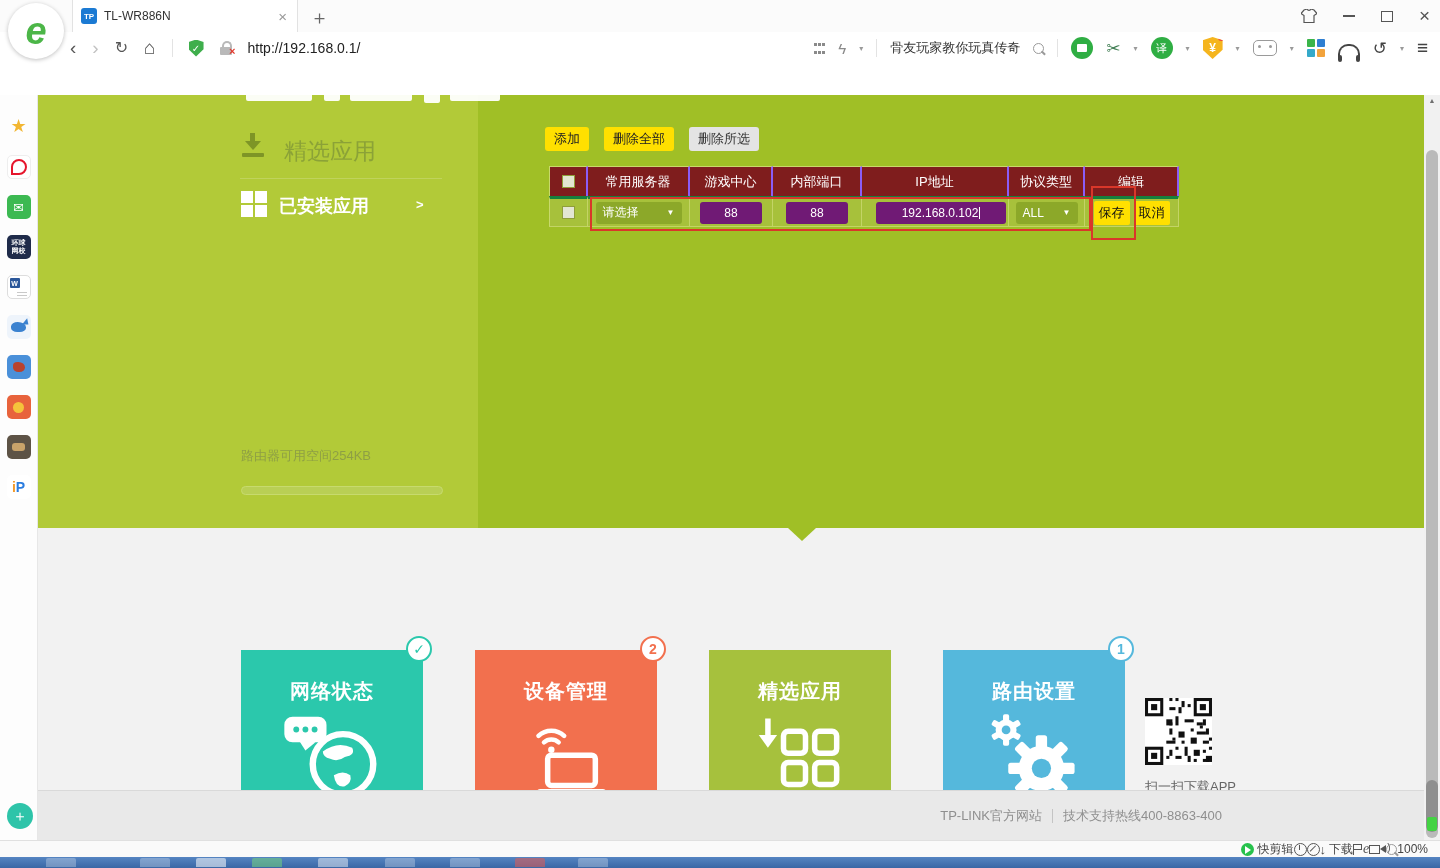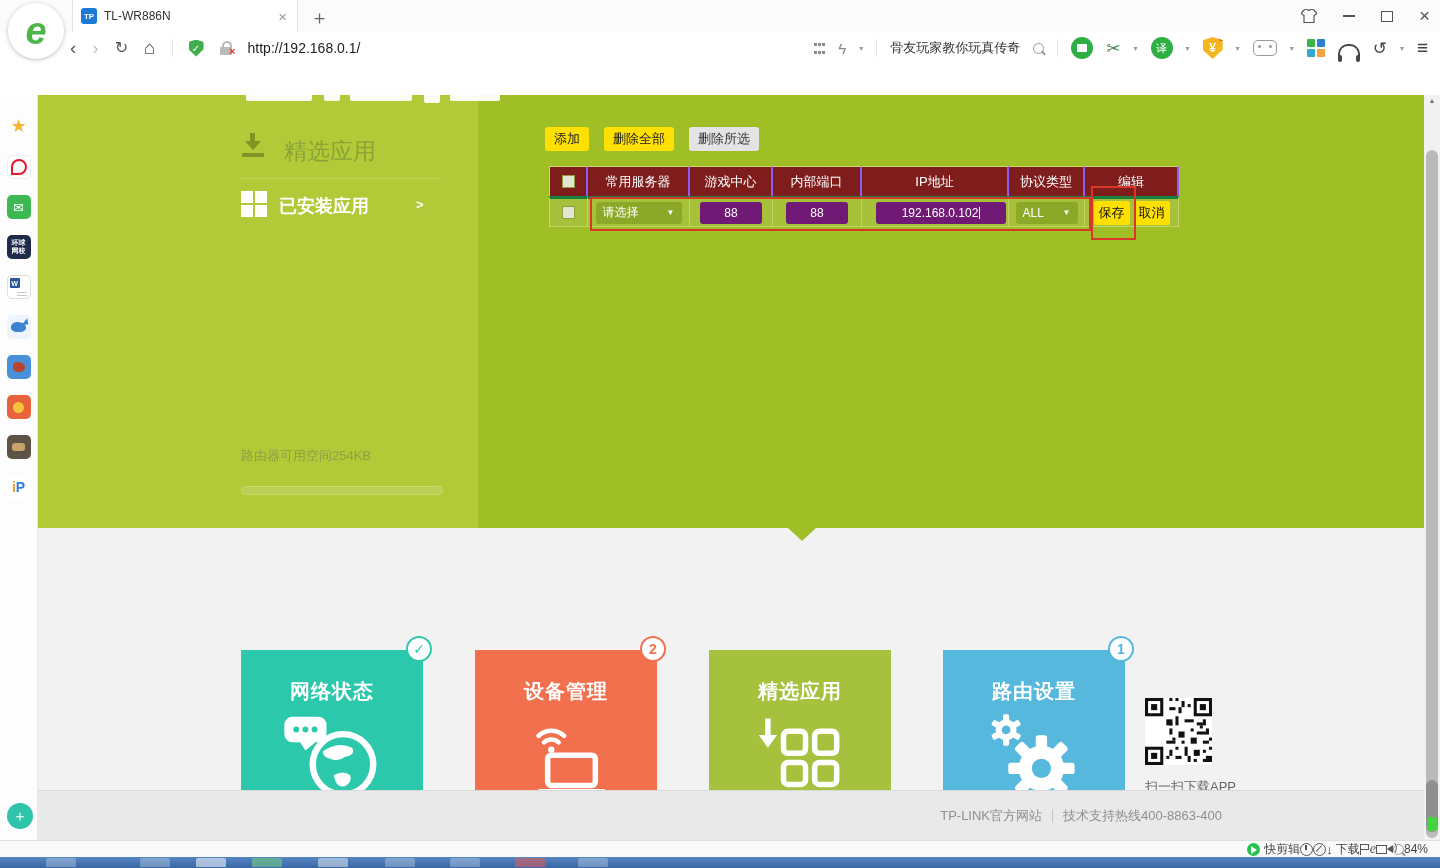--- a/index.html
+++ b/index.html
@@ -590,21 +590,21 @@
     <span class="rocket"></span>
     <span class="flex" style="gap:3px;">
       <span class="dlarrow">↓</span>
       <span>下载</span>
     </span>
     <span class="flag-ic"></span>
     <span class="ie-ic">e</span>
     <span class="win-ic"></span>
     <span class="spk"></span>
     <span class="mag"></span>
-    <span>84%</span>
+    <span>100%</span>
   </div>
 </div>
 
 <div id="taskbar" class="abs">
   <span class="tkic" style="left:46px;"></span>
   <span class="tkic" style="left:140px;"></span>
   <span class="tkic" style="left:196px;background:rgba(255,255,255,.55);"></span>
   <span class="tkic" style="left:252px;background:rgba(120,220,120,.5);"></span>
   <span class="tkic" style="left:318px;background:rgba(255,255,255,.45);"></span>
   <span class="tkic" style="left:385px;"></span>

